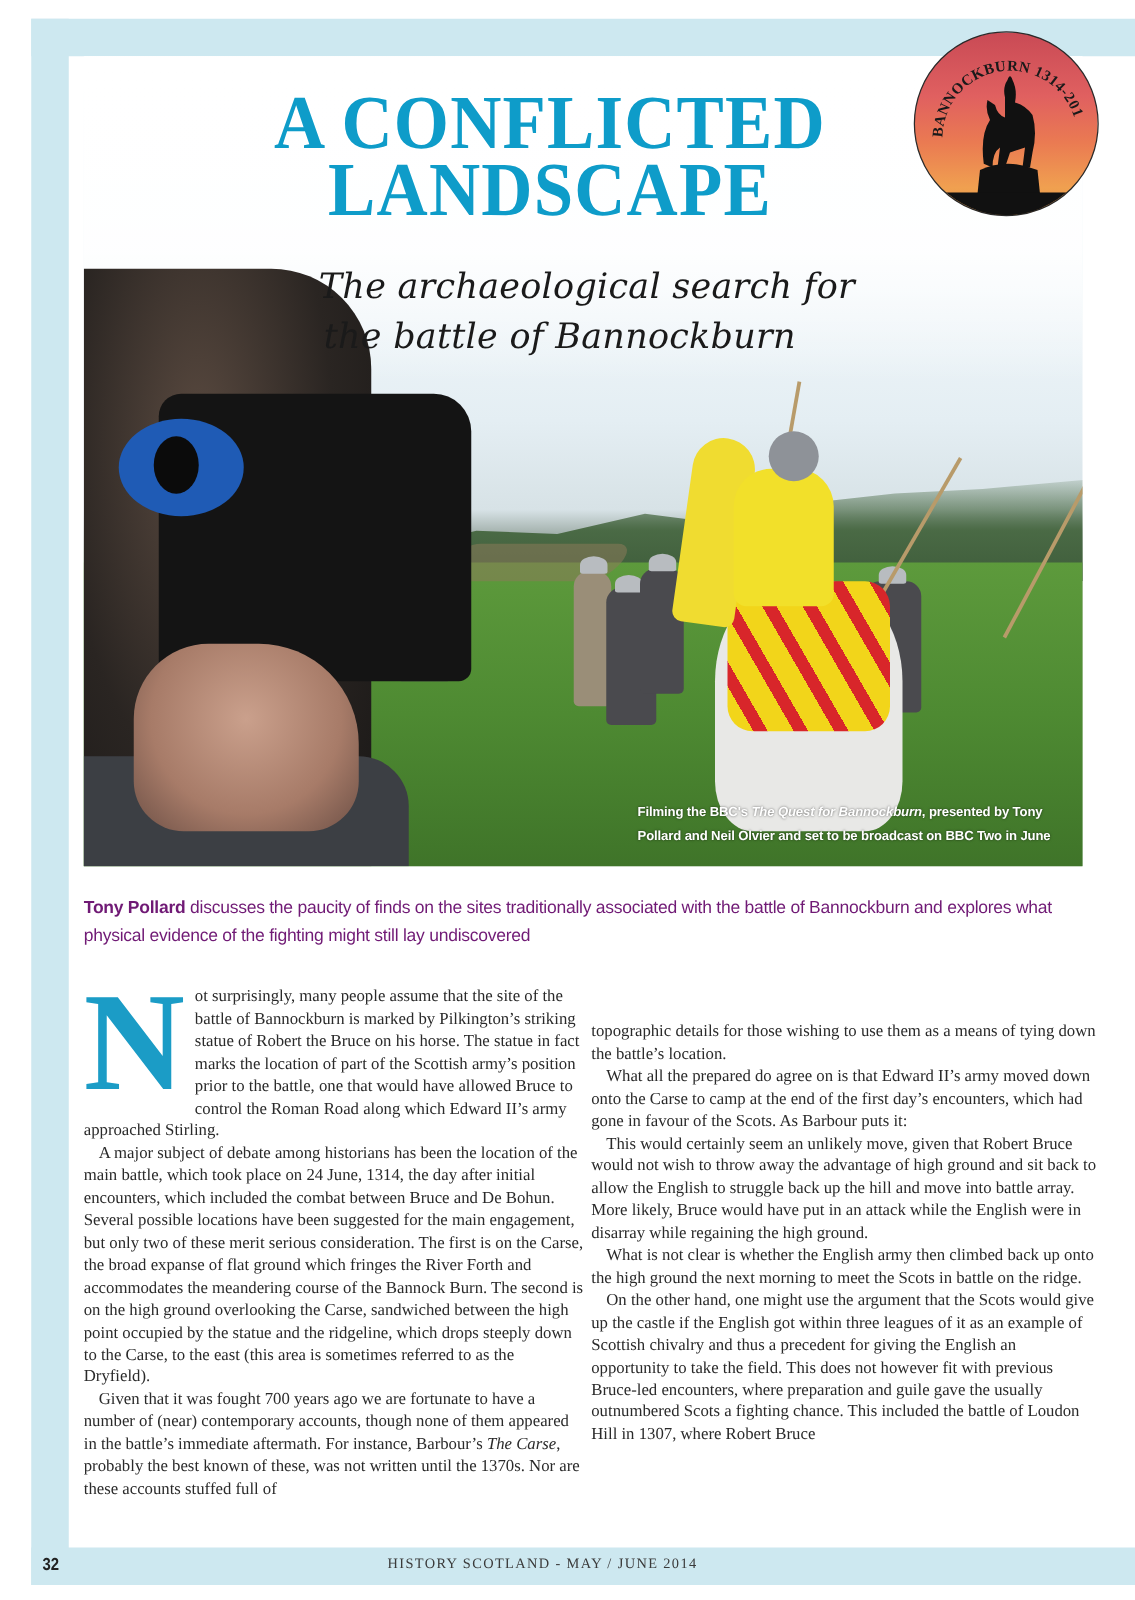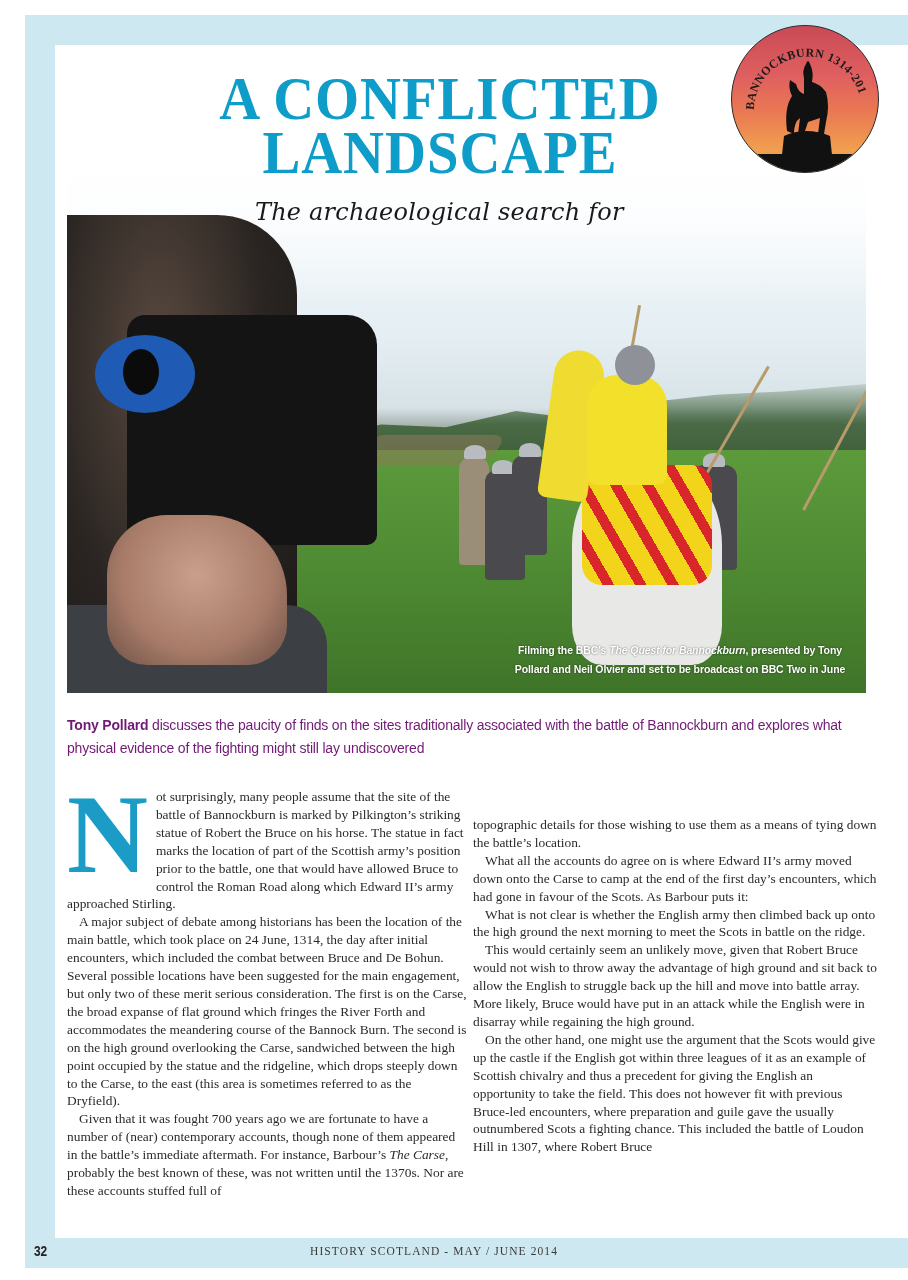--- a/index.html
+++ b/index.html
@@ -35,31 +35,31 @@
   .hero .soldier { position: absolute; background: #4a4a4e; border-radius: 12px 12px 4px 4px; }
   .hero .helmet { position: absolute; width: 22px; height: 14px; border-radius: 50% 50% 10% 10%; background: #b8bcc0; }
   .hero .spear { position: absolute; width: 3px; background: #b89b6a; transform-origin: bottom center; }
   .hero .horse { position: absolute; left: 505px; top: 420px; width: 150px; height: 200px; background: #e8e8e6; border-radius: 40% 40% 20% 20%; }
   .hero .caparison { position: absolute; left: 515px; top: 420px; width: 130px; height: 120px; border-radius: 20px;
           background: repeating-linear-gradient(60deg, #f2d51a 0 18px, #d8262a 18px 28px); }
   .hero .rider { position: absolute; left: 520px; top: 330px; width: 80px; height: 110px; background: #f2e02a; border-radius: 30px 30px 10px 10px; }
   .hero .rider-head { position: absolute; left: 548px; top: 300px; width: 40px; height: 40px; background: #8e9298; border-radius: 50%; }
   .hero .rider2 { position: absolute; left: 480px; top: 305px; width: 50px; height: 150px; background: #f0dc30; border-radius: 25px 25px 8px 8px; transform: rotate(8deg); }
 
-  .caption { position: absolute; right: 16px; bottom: 14px; width: 340px; text-align: center;
+  .caption { position: absolute; right: 16px; bottom: 14px; width: 340px; text-align: left;
              font-family: "Liberation Sans", sans-serif; font-weight: bold; font-size: 10.5px; line-height: 19px;
              color: #ffffff; text-shadow: 0 0 2px rgba(0,0,0,0.6); letter-spacing: -0.1px; }
   .caption i { font-style: italic; }
 
   
   .title { position: absolute; left: 140px; top: 72px; width: 600px; text-align: center;
            font-family: "Liberation Serif", serif; font-weight: bold; color: #0e9cc9;
            font-size: 61px; line-height: 54px; letter-spacing: 1px; transform: scaleX(0.93); transform-origin: center top; }
-  .subtitle { position: absolute; left: 255px; top: 192px; width: 470px;
-              font-family: "DejaVu Serif", serif; font-style: italic; font-size: 24px; line-height: 40px; color: #1a1a1a; letter-spacing: 0.2px; }
+  .subtitle { position: absolute; left: 255px; top: 209px; width: 470px;
+              font-family: "DejaVu Serif", serif; font-style: italic; font-size: 28px; line-height: 40px; color: #1a1a1a; letter-spacing: 0.2px; }
 
   
   .badge { position: absolute; left: 731px; top: 25px; width: 148px; height: 148px; border-radius: 50%; overflow: hidden;
            border: 1.5px solid #2a2a2a;
            background: linear-gradient(180deg, #c94a55 0%, #e06060 35%, #ea7a52 60%, #f0a050 85%, #e89a48 100%); }
   .badge svg { position: absolute; left: 0; top: 0; }
 
   
   .standfirst { position: absolute; left: 67px; top: 714px; width: 810px;
                 font-family: "Liberation Sans", sans-serif; font-size: 14px; line-height: 23px; color: #701a75; letter-spacing: -0.2px; }
@@ -123,20 +123,21 @@
 
   <div class="caption"><span>Filming the BBC's </span><i>The Quest for Bannockburn</i><span>, presented by Tony Pollard and Neil Olvier and set to be broadcast on BBC Two in June</span></div>
 </div>
 
 <div class="title">
   <div>A CONFLICTED</div>
   <div>LANDSCAPE</div>
 </div>
 <div class="subtitle">
   <div>The archaeological search for</div>
+  <div style="margin-left:4px;">the battle of Bannockburn</div>
 </div>
 
 <div class="badge">
   <svg width="148" height="148" viewBox="0 0 148 148">
     <defs>
       <path id="arc" d="M 22 84 A 54 54 0 0 1 128 70"></path>
     </defs>
     <text font-family="Liberation Serif, serif" font-size="12" font-weight="bold" fill="#1a1a1a" letter-spacing="0.4">
       <textPath href="#arc" startOffset="0">BANNOCKBURN 1314-2014</textPath>
     </text>
@@ -151,20 +152,20 @@
 <div class="standfirst"><b>Tony Pollard</b><span> discusses the paucity of finds on the sites traditionally associated with the battle of Bannockburn and explores what physical evidence of the fighting might still lay undiscovered</span></div>
 
 <div class="col col-left">
   <p class="noindent"><span class="dropcap">N</span><span>ot surprisingly, many people assume that the site of the battle of Bannockburn is marked by Pilkington’s striking statue of Robert the Bruce on his horse. The statue in fact marks the location of part of the Scottish army’s position prior to the battle, one that would have allowed Bruce to control the Roman Road along which Edward II’s army approached Stirling.</span></p>
   <p>A major subject of debate among historians has been the location of the main battle, which took place on 24 June, 1314, the day after initial encounters, which included the combat between Bruce and De Bohun. Several possible locations have been suggested for the main engagement, but only two of these merit serious consideration. The first is on the Carse, the broad expanse of flat ground which fringes the River Forth and accommodates the meandering course of the Bannock Burn. The second is on the high ground overlooking the Carse, sandwiched between the high point occupied by the statue and the ridgeline, which drops steeply down to the Carse, to the east (this area is sometimes referred to as the Dryfield).</p>
   <p><span>Given that it was fought 700 years ago we are fortunate to have a number of (near) contemporary accounts, though none of them appeared in the battle’s immediate aftermath. For instance, Barbour’s </span><i>The Carse</i><span>, probably the best known of these, was not written until the 1370s. Nor are these accounts stuffed full of</span></p>
 </div>
 
 <div class="col col-right">
   <p class="noindent">topographic details for those wishing to use them as a means of tying down the battle’s location.</p>
-  <p>What all the accounts do agree on is where Edward II’s army moved down onto the Carse to camp at the end of the first day’s encounters, which had gone in favour of the Scots. As Barbour puts it:</p>
+  <p>What all the prepared do agree on is that Edward II’s army moved down onto the Carse to camp at the end of the first day’s encounters, which had gone in favour of the Scots. As Barbour puts it:</p>
+  <p>This would certainly seem an unlikely move, given that Robert Bruce would not wish to throw away the advantage of high ground and sit back to allow the English to struggle back up the hill and move into battle array. More likely, Bruce would have put in an attack while the English were in disarray while regaining the high ground.</p>
   <p>What is not clear is whether the English army then climbed back up onto the high ground the next morning to meet the Scots in battle on the ridge.</p>
-  <p>This would certainly seem an unlikely move, given that Robert Bruce would not wish to throw away the advantage of high ground and sit back to allow the English to struggle back up the hill and move into battle array. More likely, Bruce would have put in an attack while the English were in disarray while regaining the high ground.</p>
   <p>On the other hand, one might use the argument that the Scots would give up the castle if the English got within three leagues of it as an example of Scottish chivalry and thus a precedent for giving the English an opportunity to take the field. This does not however fit with previous Bruce-led encounters, where preparation and guile gave the usually outnumbered Scots a fighting chance. This included the battle of Loudon Hill in 1307, where Robert Bruce</p>
 </div>
 
 <div class="page-num">32</div>
 <div class="footer-text">HISTORY SCOTLAND - MAY / JUNE 2014</div>
 
 </body></html>

